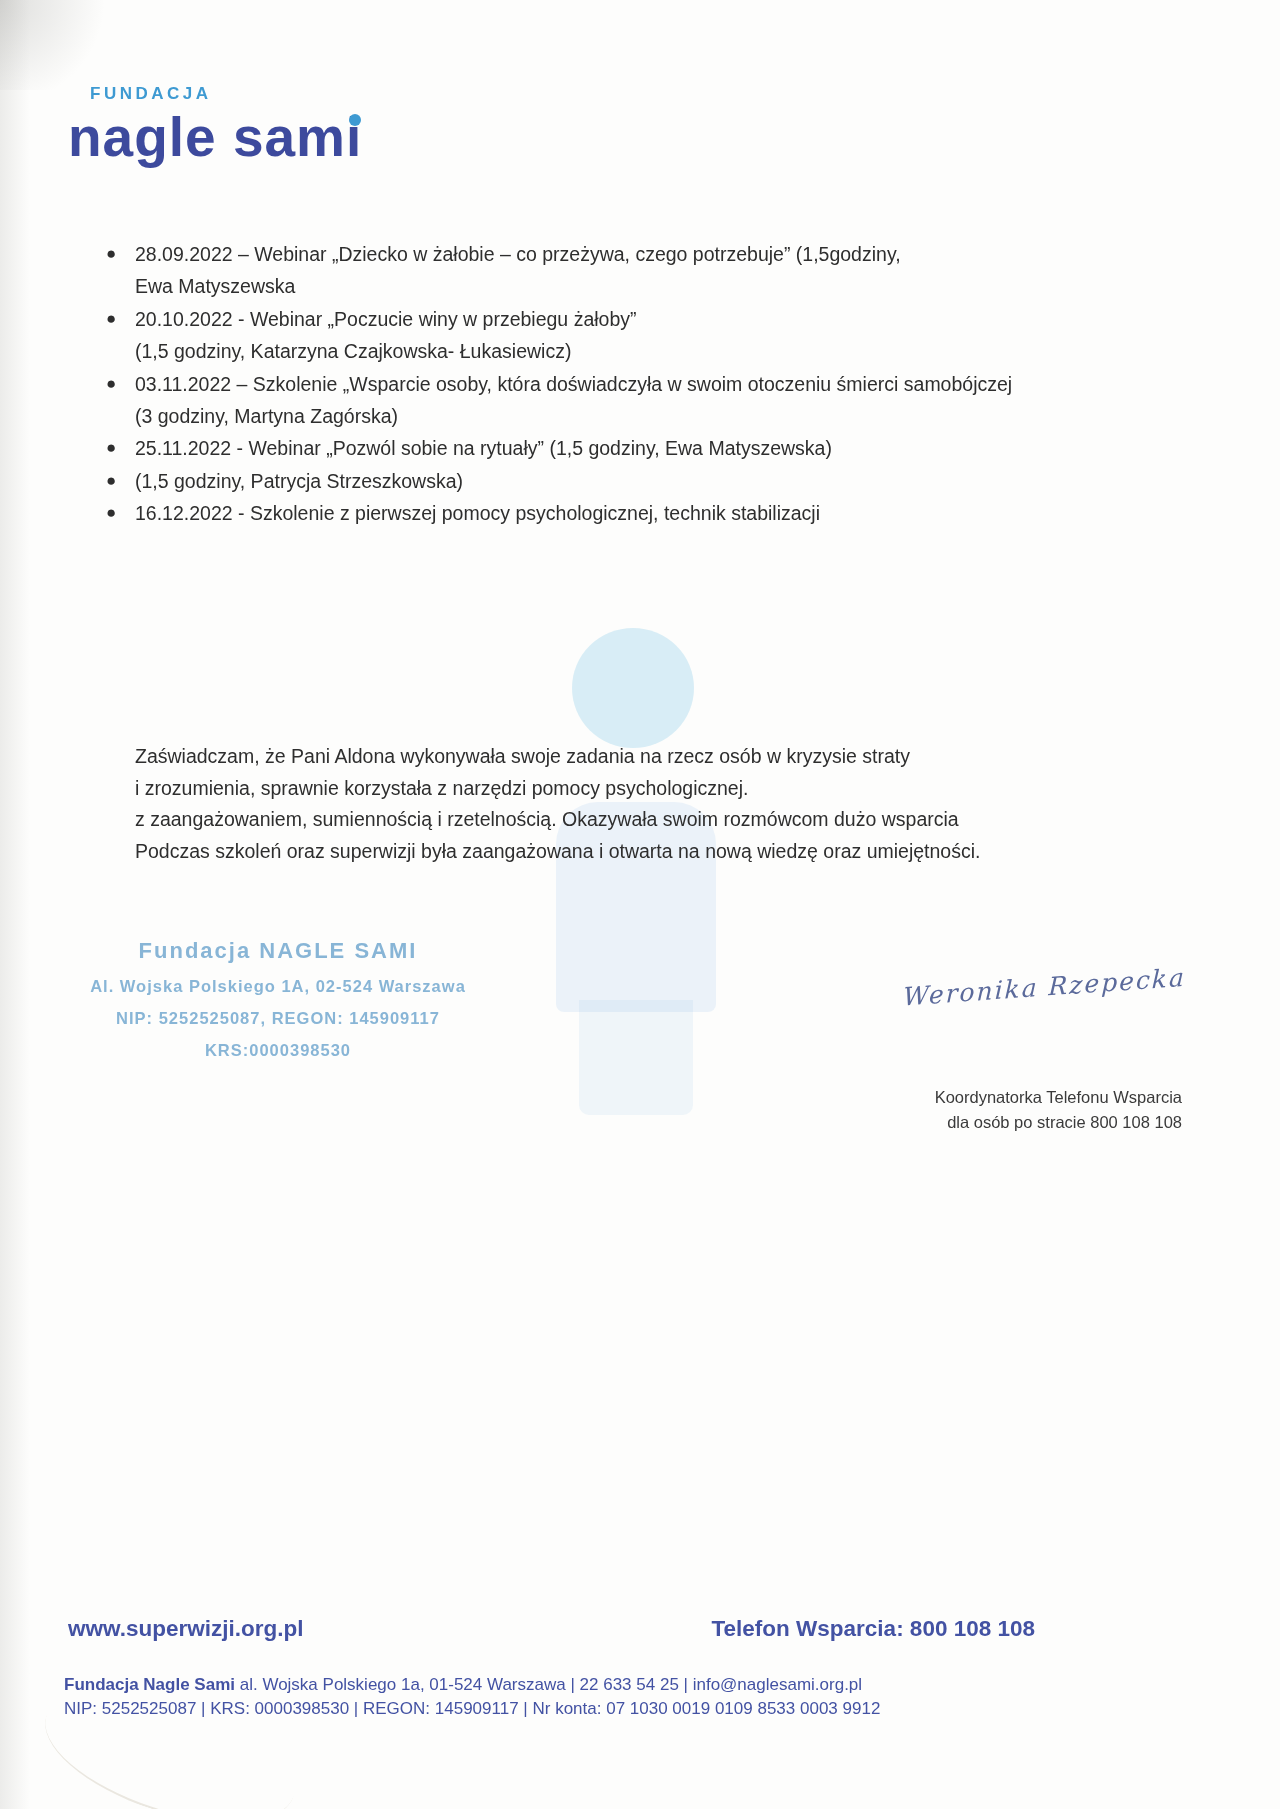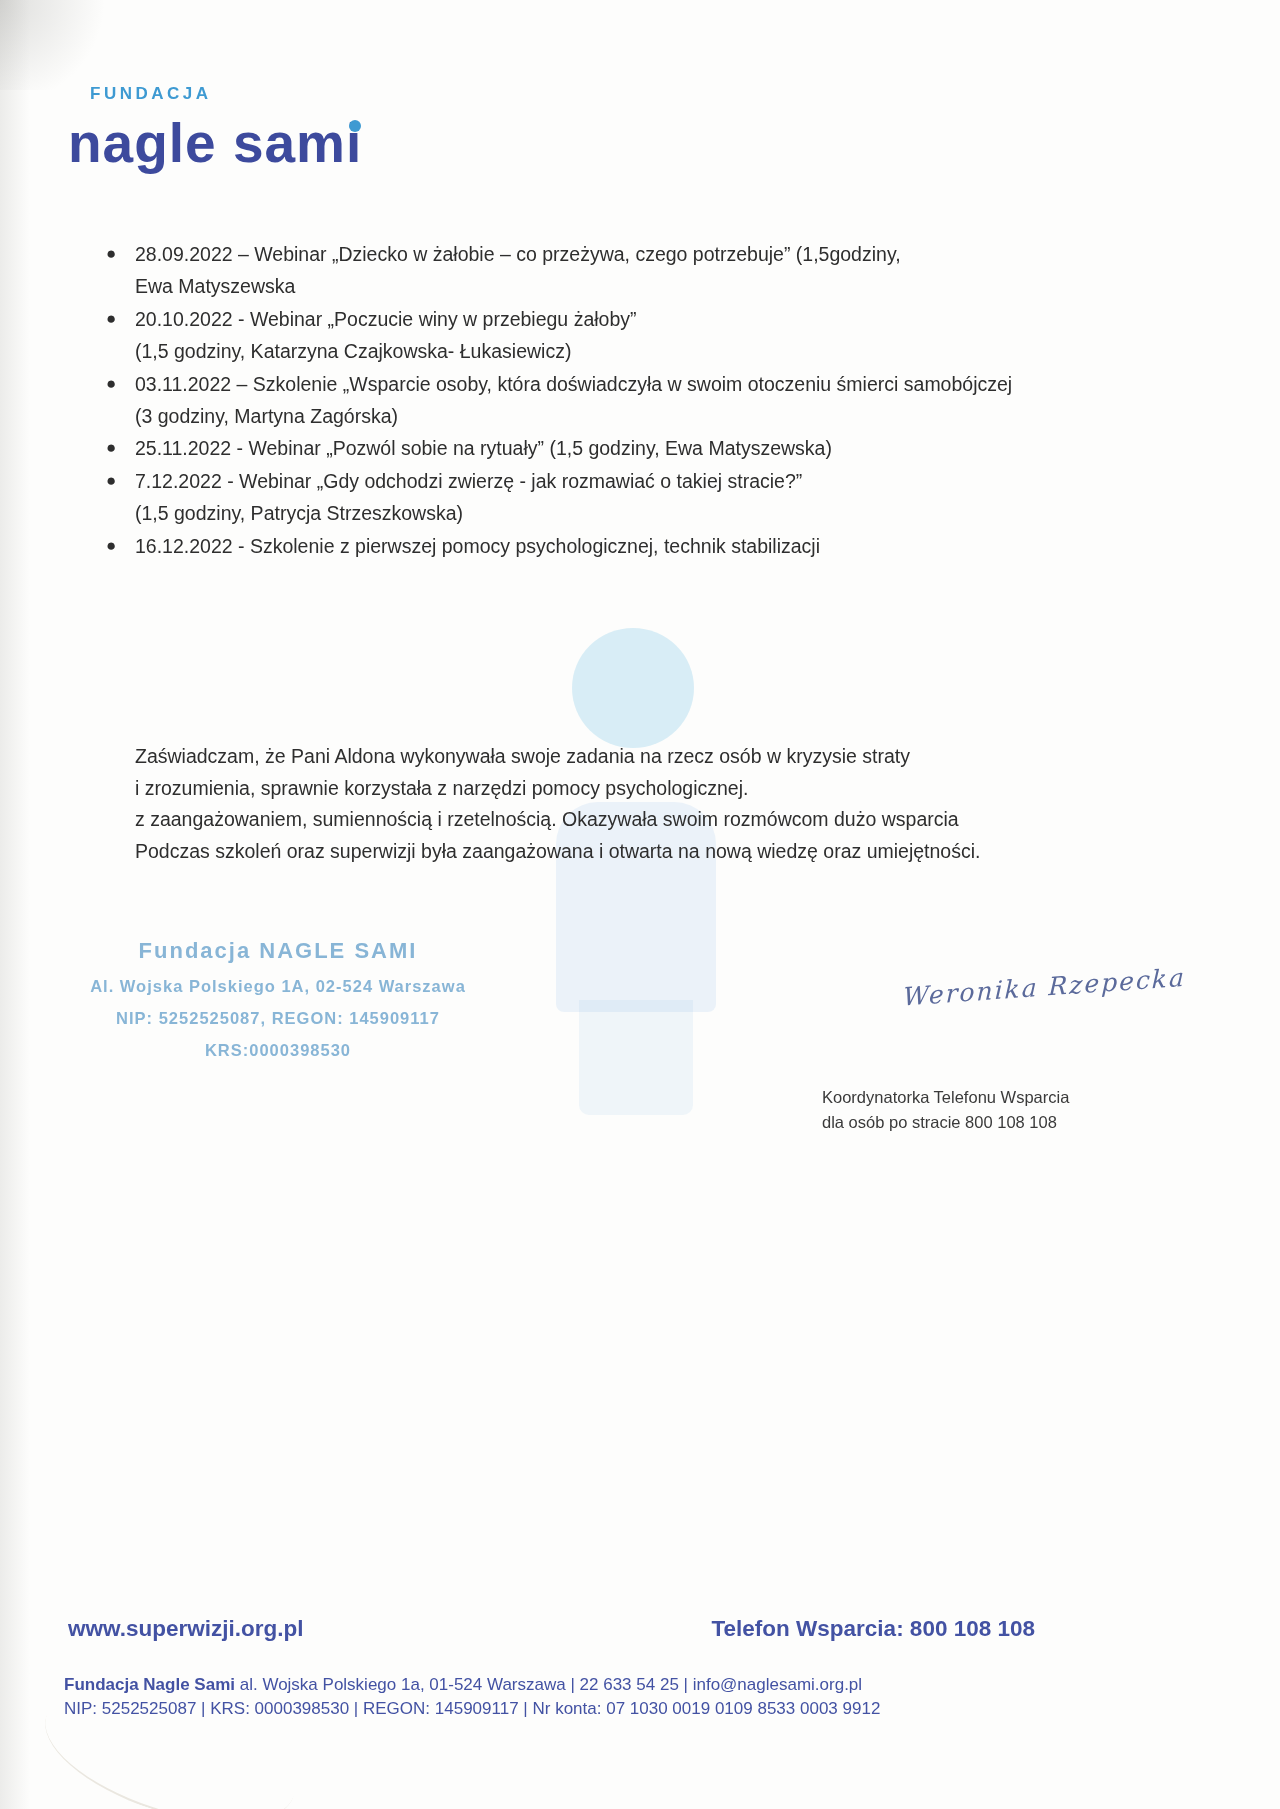--- a/index.html
+++ b/index.html
@@ -19,42 +19,42 @@
   .wm-head{position:absolute;left:572px;top:628px;width:122px;height:120px;border-radius:50%;
     background:rgba(133,201,232,.30);}
   .wm-torso{position:absolute;left:556px;top:802px;width:160px;height:210px;
     border-radius:42px 42px 8px 8px;background:rgba(150,190,235,.17);}
   .wm-legs{position:absolute;left:579px;top:1000px;width:114px;height:115px;
     border-radius:0 0 10px 10px;background:rgba(150,190,235,.13);}
   
   .logo{position:absolute;left:68px;top:84px;}
   .logo-top{font-size:17px;font-weight:bold;letter-spacing:3.5px;color:#3e9ad2;margin-left:22px;}
   .logo-main{position:relative;display:inline-block;font-size:55px;font-weight:bold;
-    color:#3d4a9d;letter-spacing:1px;line-height:1;margin-top:12px;}
+    color:#3d4a9d;letter-spacing:1px;line-height:1;margin-top:6px;}
   .logo-i-dot{position:absolute;right:1px;top:4px;width:12px;height:12px;border-radius:50%;
     background:#3e9ad2;}
   
   .events{position:absolute;left:106px;top:238px;width:940px;color:#2e2e2e;
     font-size:19.5px;line-height:32.4px;}
   .event{position:relative;padding-left:29px;}
   .event .bullet{position:absolute;left:0;top:0;font-size:17px;color:#2e2e2e;}
   .event .l:empty{display:none;}
   
   .para{position:absolute;left:135px;top:741px;width:900px;color:#2e2e2e;
     font-size:19.5px;line-height:31.6px;}
   
   .stamp{position:absolute;left:78px;top:936px;width:400px;text-align:center;
     color:#74a9d0;opacity:.85;filter:blur(.4px);font-weight:bold;}
   .stamp-l1{font-size:22px;letter-spacing:2px;line-height:30px;margin-bottom:4px;}
   .stamp-l{font-size:16.5px;letter-spacing:1px;line-height:32px;}
   
   .signature{position:absolute;left:903px;top:972px;width:300px;
     font-family:"DejaVu Serif",serif;font-style:italic;font-size:25px;color:#5b6a9b;
     letter-spacing:2px;transform:rotate(-4deg) skewX(-6deg);white-space:nowrap;}
-  .role{position:absolute;right:98px;top:1085px;width:360px;text-align:left;
+  .role{position:absolute;right:98px;top:1085px;width:360px;text-align:right;
     color:#3a3a3a;font-size:16.5px;line-height:25px;}
   
   .footer-line1{position:absolute;left:68px;top:1616px;width:967px;color:#4352a3;
     font-weight:bold;font-size:22.5px;}
   .footer-phone{float:right;}
   .footer-addr{position:absolute;left:64px;top:1673px;width:980px;color:#4352a3;
     font-size:17px;line-height:23.5px;}
   .footer-addr b{font-weight:bold;}
 </style>
 </head>
@@ -94,21 +94,20 @@
       <div class="l">03.11.2022 – Szkolenie „Wsparcie osoby, która doświadczyła w swoim otoczeniu śmierci samobójczej</div>
       <div class="l">(3 godziny, Martyna Zagórska)</div>
     </div>
     <div class="event">
       <span class="bullet">●</span>
       <div class="l">25.11.2022 - Webinar „Pozwól sobie na rytuały” (1,5 godziny, Ewa Matyszewska)</div>
 
     </div>
     <div class="event">
       <span class="bullet">●</span>
-      <div class="l">7.12.2022 - Webinar „Gdy odchodzi zwierzę - jak rozmawiać o takiej stracie?”</div>
       <div class="l">(1,5 godziny, Patrycja Strzeszkowska)</div>
     </div>
     <div class="event">
       <span class="bullet">●</span>
       <div class="l">16.12.2022 - Szkolenie z pierwszej pomocy psychologicznej, technik stabilizacji</div>
     </div>
   </div>
 
   <div class="para">
     <div>Zaświadczam, że Pani Aldona wykonywała swoje zadania na rzecz osób w kryzysie straty</div>

